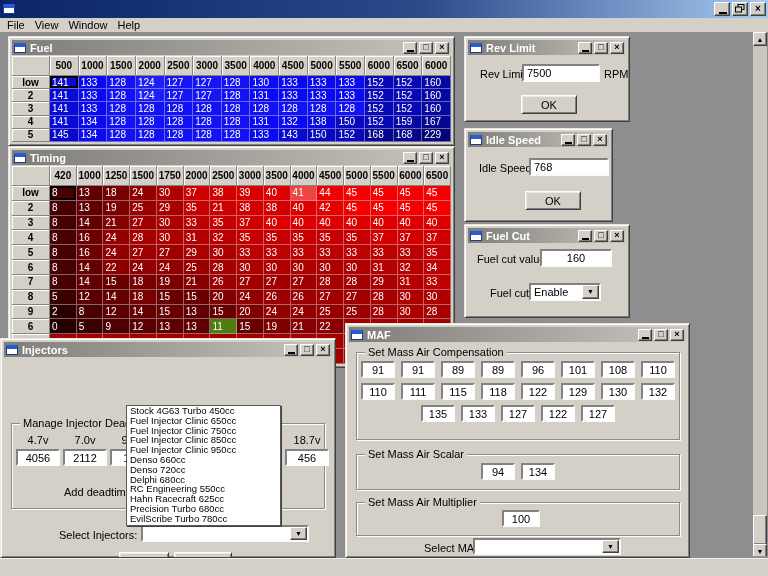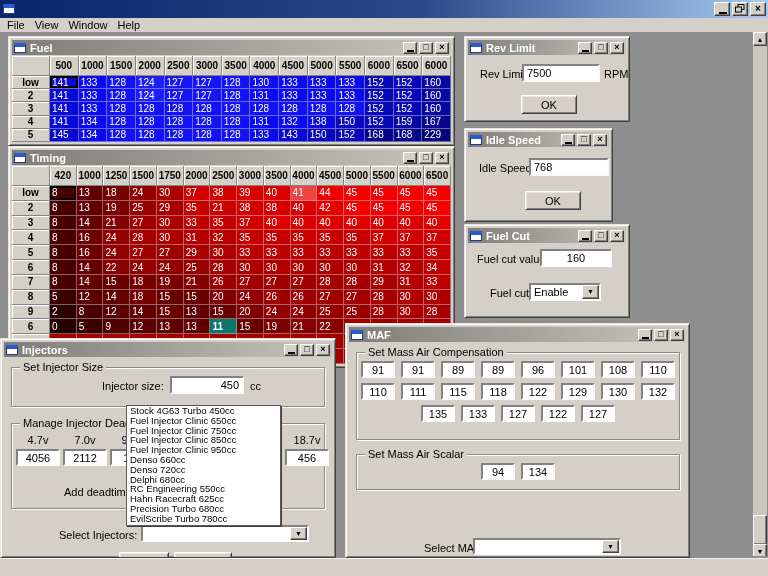--- a/index.html
+++ b/index.html
@@ -376,21 +376,21 @@
         <div class="gc" style="background: rgb(166, 0, 0);">28</div>
         <div class="gc" style="background: rgb(175, 0, 0);">30</div>
         <div class="gc" style="background: rgb(166, 0, 0);">28</div>
         <div class="gh">6</div>
         <div class="gc" style="background: rgb(36, 0, 0);">0</div>
         <div class="gc" style="background: rgb(59, 0, 0);">5</div>
         <div class="gc" style="background: rgb(78, 0, 0);">9</div>
         <div class="gc" style="background: rgb(91, 0, 0);">12</div>
         <div class="gc" style="background: rgb(96, 0, 0);">13</div>
         <div class="gc" style="background: rgb(96, 0, 0);">13</div>
-        <div class="gc" style="background: #0f766e; font-weight: bold;">11</div>
+        <div class="gc" style="background: #4d7c0f;">11</div>
         <div class="gc" style="background: rgb(105, 0, 0);">15</div>
         <div class="gc" style="background: rgb(124, 0, 0);">19</div>
         <div class="gc" style="background: rgb(133, 0, 0);">21</div>
         <div class="gc" style="background: rgb(138, 0, 0);">22</div>
         <div class="gc" style="background: rgb(163, 0, 0);"></div>
         <div class="gc" style="background: rgb(163, 0, 0);"></div>
         <div class="gc" style="background: rgb(163, 0, 0);"></div>
         <div class="gc" style="background: rgb(163, 0, 0);"></div>
         <div class="gh"></div>
         <div class="gc" style="background: rgb(163, 0, 0);"></div>
@@ -526,44 +526,42 @@
           <input class="min" value="127" style="">
         </div>
     </div>
     <div class="grp" style="left:10px;top:130px;width:324px;height:36px;">
       <span class="leg">Set Mass Air Scalar</span>
       <div class="mafrow center" id="maf-scalar-row" style="top:8px;">
           <input class="min" value="94" style="">
           <input class="min" value="134" style="">
         </div>
     </div>
+    <div class="grp" style="left:10px;top:178px;width:324px;height:34px;">
+      <span class="leg">Set Mass Air Multiplier</span>
+      <input class="min" style="position: absolute; left: 145px; top: 7px; width: 38px;" value="100">
+    </div>
     <span class="lbl" style="left:78px;top:218px;">Select MAF:</span>
     <div class="combo" style="left:127px;top:214px;width:148px;height:17px;">
       <span></span>
       <span class="cbtn">▼</span>
     </div>
   </div>
 
   <div class="win" style="left:0px;top:306px;width:336px;height:220px;z-index:4;">
     <div class="ct">
       <span class="wicon"></span>
       <span>Injectors</span>
       <span class="wbtns">
         <span class="tbtn">
             <span class="minglyph"></span>
           </span>
         <span class="tbtn">□</span>
         <span class="tbtn">×</span>
       </span>
-    </div>
-    <div class="grp" style="left:10px;top:28px;width:314px;height:40px;">
-      <span class="leg">Set Injector Size</span>
-      <span class="lbl" style="left:90px;top:12px;">Injector size:</span>
-      <input class="ti" style="left: 158px; top: 8px; width: 74px; height: 18px; text-align: right;" value="450">
-      <span class="lbl" style="left:238px;top:12px;">cc</span>
     </div>
     <div class="grp" style="left:10px;top:84px;width:314px;height:86px;">
       <span class="leg">Manage Injector Deadtime</span>
       <div id="deadtime-cols">
           <div class="dtcol" style="left: 3px; top: 10px;"><div class="v">4.7v</div><input value="4056" style=""></div>
           <div class="dtcol" style="left: 50px; top: 10px;"><div class="v">7.0v</div><input value="2112" style=""></div>
           <div class="dtcol" style="left: 97px; top: 10px;"><div class="v">9.3v</div><input value="115" style=""></div>
           <div class="dtcol" style="left: 272px; top: 10px;"><div class="v">18.7v</div><input value="456" style=""></div>
         </div>
       <span class="lbl" style="left:52px;top:62px;">Add deadtime:</span>

